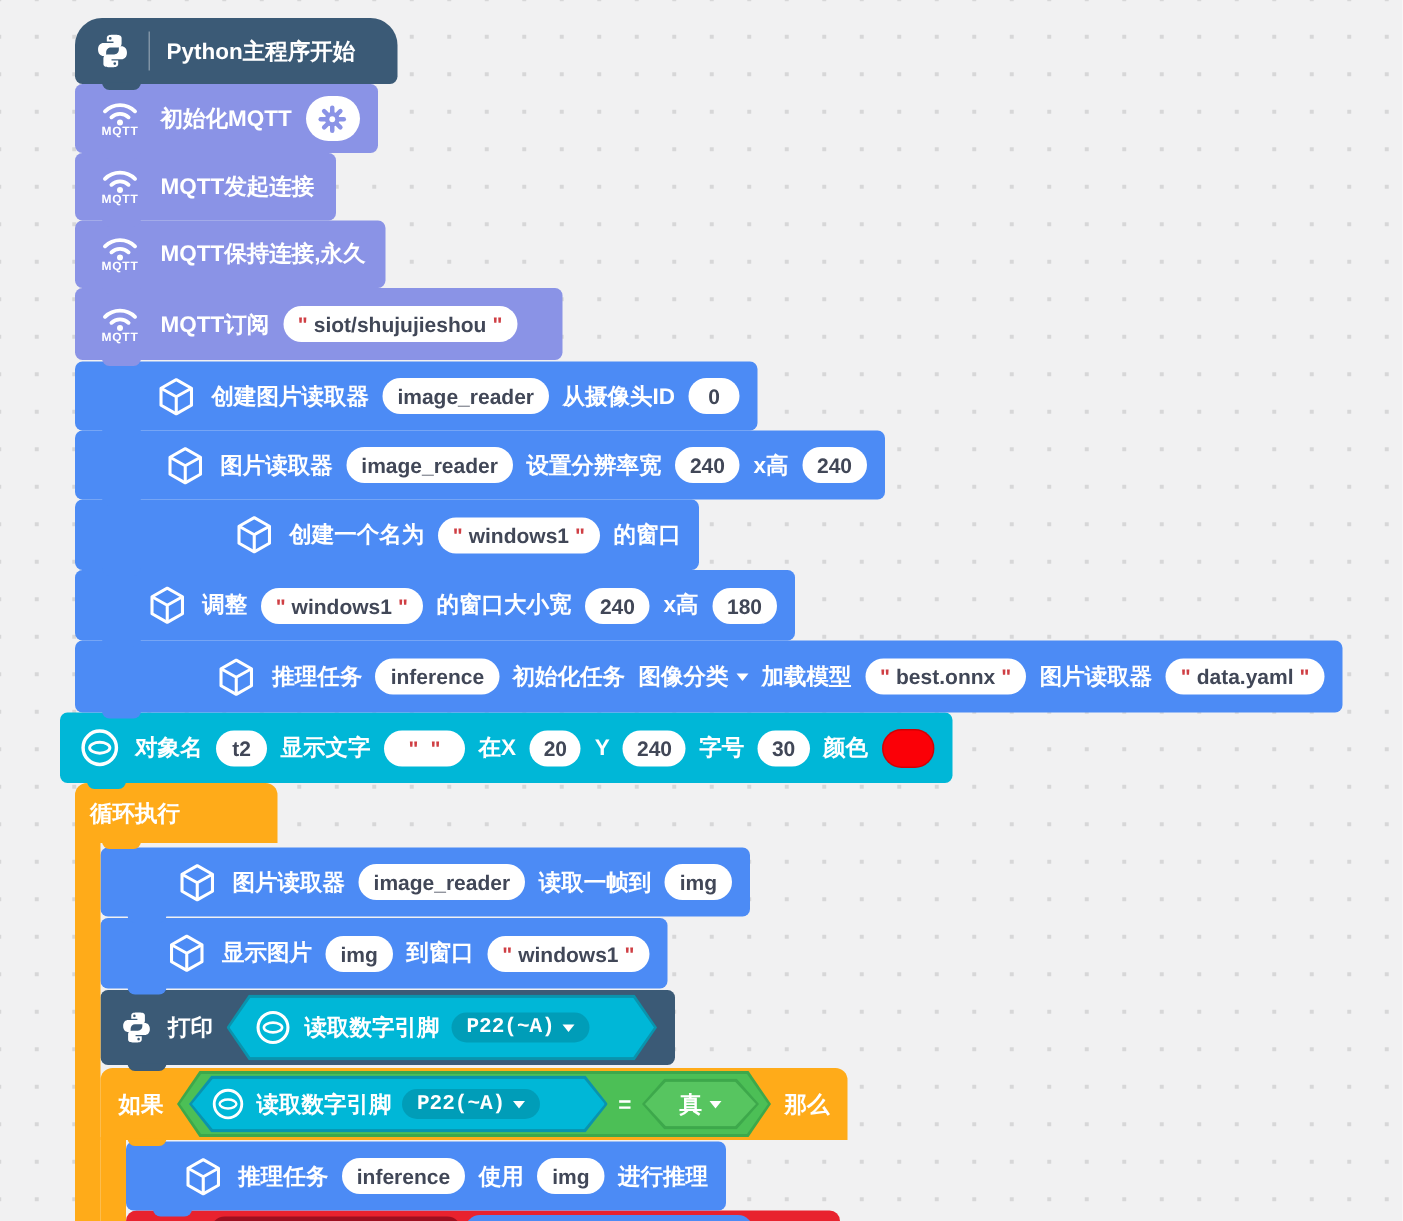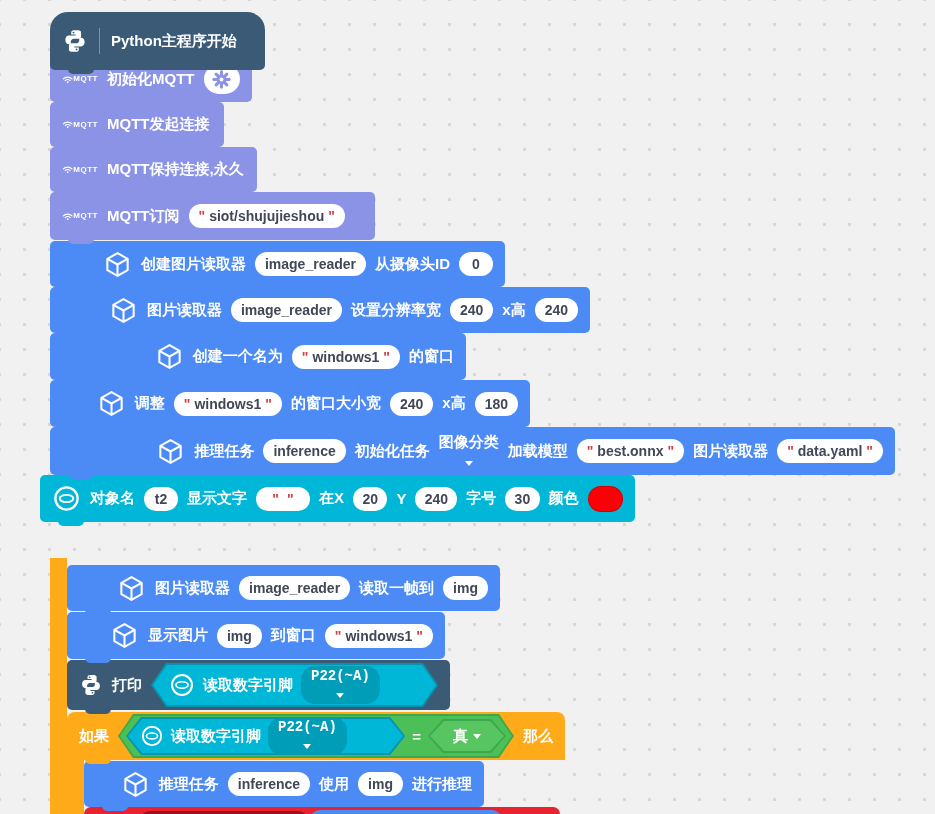--- a/index.html
+++ b/index.html
@@ -29,24 +29,24 @@
   .c-red{background-color:#e8222e;}
   .lbl{color:#fff;}
   .pill{
     background:#fff;color:#414757;border-radius:14px;padding:2px 10px;
     font-weight:700;font-size:14px;display:inline-flex;align-items:center;gap:4px;
     min-width:14px;justify-content:center;line-height:20px;
   }
   .q{color:#cf3f44;}
   .sep{width:1px;height:26px;background:rgba(255,255,255,.35);margin:0 2px;}
   .icn{display:flex;align-items:center;justify-content:center;flex:none;}
-  .mqtt-icn{flex-direction:row;gap:0;width:36px;justify-content:flex-end;}
+  .mqtt-icn{flex-direction:column;gap:0;width:36px;justify-content:flex-end;}
   .mqtt-txt{font-size:8px;font-weight:700;letter-spacing:.5px;line-height:8px;}
   .gearpill{background:#fff;border-radius:15px;width:46px;height:30px;display:flex;align-items:center;justify-content:center;}
-  .dd{display:inline-flex;align-items:center;gap:5px;cursor:pointer;flex-direction:column;}
+  .dd{display:inline-flex;align-items:center;gap:5px;cursor:pointer;}
   .dd-pill{background:rgba(0,0,0,.14);border-radius:14px;padding:2px 10px;font-size:14px;}
   .caret{width:0;height:0;border:4px solid transparent;border-top:5px solid #fff;margin-top:4px;}
   
   .hexo{clip-path:polygon(15px 0,calc(100% - 15px) 0,100% 50%,calc(100% - 15px) 100%,15px 100%,0 50%);
         padding:2px 2px;display:flex;align-items:stretch;}
   .hexi{clip-path:polygon(14px 0,calc(100% - 14px) 0,100% 50%,calc(100% - 14px) 100%,14px 100%,0 50%);
         display:flex;align-items:center;gap:8px;padding:0 16px;flex:1;}
   .hx-teal-o{background:#0a93ad;}
   .hx-teal-i{background:#00b7d7;font-family:Liberation Mono, monospace;}
   .hx-green-o{background:#3da84b;}
@@ -93,21 +93,21 @@
           <line x1="8.4" y1="15.6" x2="5.8" y2="18.2"></line>
       </g>
       <circle cx="12" cy="12" r="5.6" fill="#8a93e6"></circle>
       <circle cx="12" cy="12" r="2.2" fill="#fff"></circle>
     </symbol>
   </defs>
 </svg>
 
 <div id="workspace">
 
-  <div class="block hat c-python" style="left:50px;top:12px;width:215px;height:58px;z-index:30">
+  <div class="block hat c-python" style="left:50px;top:12px;width:215px;height:44px;z-index:30">
     <span class="icn">
         <svg width="26" height="26">
           <use href="#i-python"></use>
         </svg>
       </span>
     <span class="sep"></span>
     <span class="lbl">Python主程序开始</span>
   </div>
 
   <div class="block c-mqtt" style="left:50px;top:56px;width:202px;height:46px;z-index:29">
@@ -287,20 +287,23 @@
         <span>240</span>
       </span>
     <span class="lbl">字号</span>
     <span class="pill">
         <span>30</span>
       </span>
     <span class="lbl">颜色</span>
     <span class="swatch"></span>
   </div>
 
+  <div class="block c-control loop-head" style="left:50px;top:522px;width:135px;height:40px;z-index:19;padding:0 10px">
+    <span class="lbl">循环执行</span>
+  </div>
   <div class="arm" style="left:50px;top:558px;width:17px;height:256px;z-index:19"></div>
 
   <div class="block c-vision" style="left:67px;top:565px;width:433px;height:46px;z-index:18">
     <span class="icn">
         <svg width="29" height="29">
           <use href="#i-cube"></use>
         </svg>
       </span>
     <span class="lbl">图片读取器</span>
     <span class="pill">

